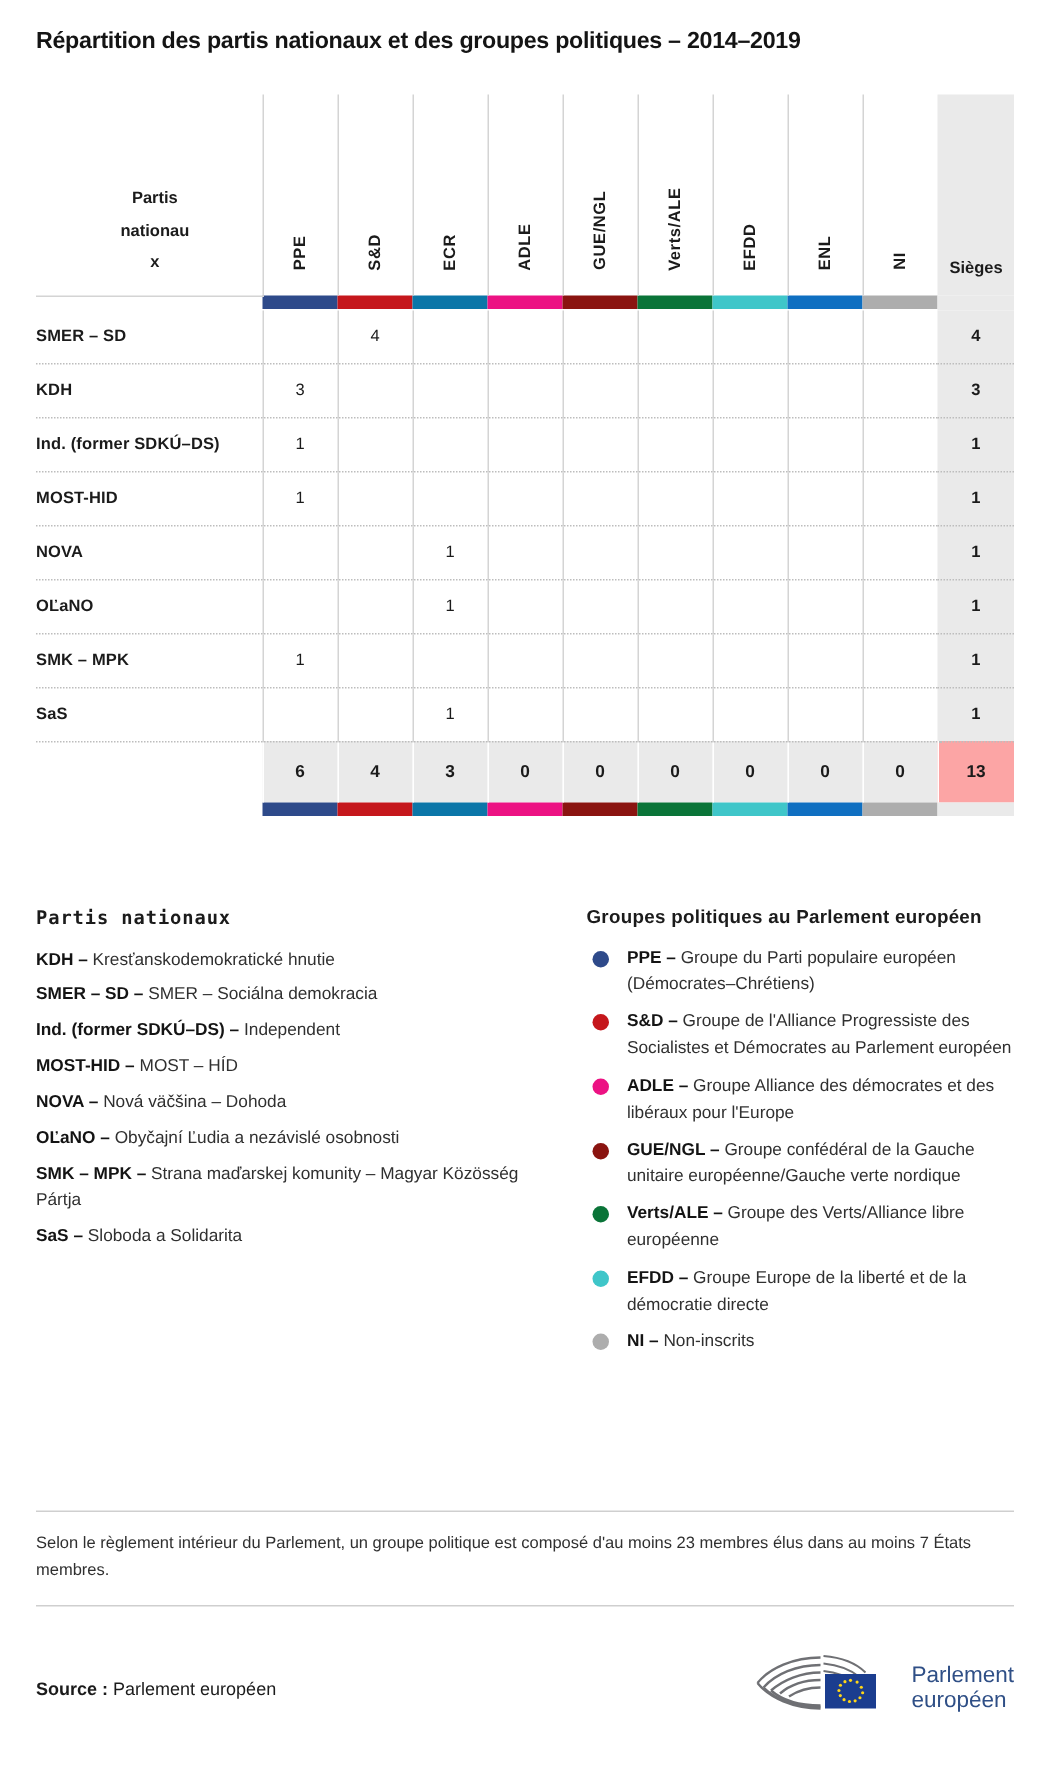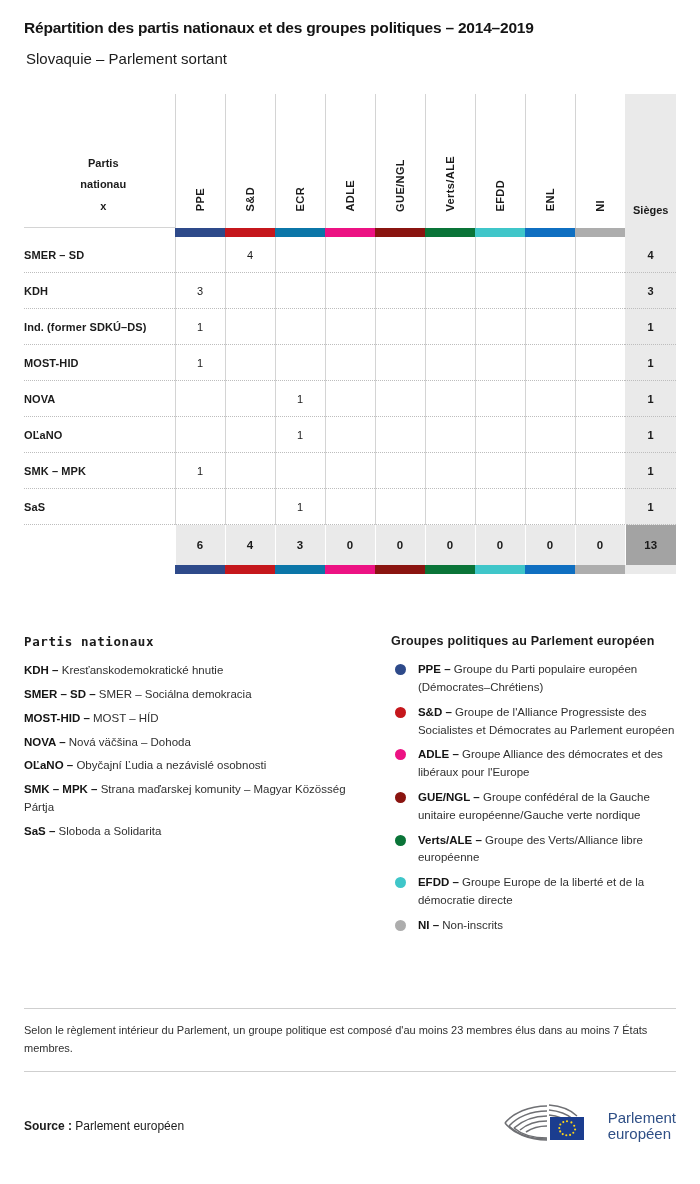--- a/index.html
+++ b/index.html
@@ -142,21 +142,21 @@
     background: #eaeaea;
     text-align: center;
     color: #1b1b1b;
     border-left: 1px solid #ffffff;
   }
   tr.total-row td.total-label {
     background: #ffffff;
     border-left: none;
   }
   tr.total-row td.total-seats {
-    background: #a3a3a3;
+    background: #fca5a5;
     border-left: 1px solid #ffffff;
   }
   tr.bottom-strip td { padding: 0; height: 9px; }
   tr.bottom-strip td.bs-seats { background: #eaeaea; }
 
   
   .legends {
     display: flex;
     margin-top: 60px;
     gap: 18px;
@@ -226,21 +226,20 @@
     font-weight: normal;
   }
 </style>
 </head>
 <body>
 
 <div class="page">
 
   <div class="title-block">
     <h1 class="main-title">Répartition des partis nationaux et des groupes politiques – 2014–2019</h1>
-    <h2 class="sub-title">Slovaquie – Parlement sortant</h2>
   </div>
 
   <div class="table-wrap">
     <table class="matrix">
       <colgroup id="matrix-colgroup">
         <col class="c-party">
       <col class="c-grp">
           <col class="c-grp">
           <col class="c-grp">
           <col class="c-grp">
@@ -458,20 +457,21 @@
     </table>
   </div>
 
   <div class="legends">
 
     <div class="legend-col-left">
       <div class="legend-head mono">Partis nationaux</div>
       <div id="np-list">
           <div class="np-item"><b>KDH –</b> <span>Kresťanskodemokratické hnutie</span></div>
           <div class="np-item"><b>SMER – SD –</b> <span>SMER – Sociálna demokracia</span></div>
+          <div class="np-item"><b>Ind. (former SDKÚ–DS) –</b> <span>Independent</span></div>
           <div class="np-item"><b>MOST-HID –</b> <span>MOST – HÍD</span></div>
           <div class="np-item"><b>NOVA –</b> <span>Nová väčšina – Dohoda</span></div>
           <div class="np-item"><b>OĽaNO –</b> <span>Obyčajní Ľudia a nezávislé osobnosti</span></div>
           <div class="np-item"><b>SMK – MPK –</b> <span>Strana maďarskej komunity – Magyar Közösség Pártja</span></div>
           <div class="np-item"><b>SaS –</b> <span>Sloboda a Solidarita</span></div>
         </div>
     </div>
 
     <div class="legend-col-right">
       <div class="legend-head">Groupes politiques au Parlement européen</div>

